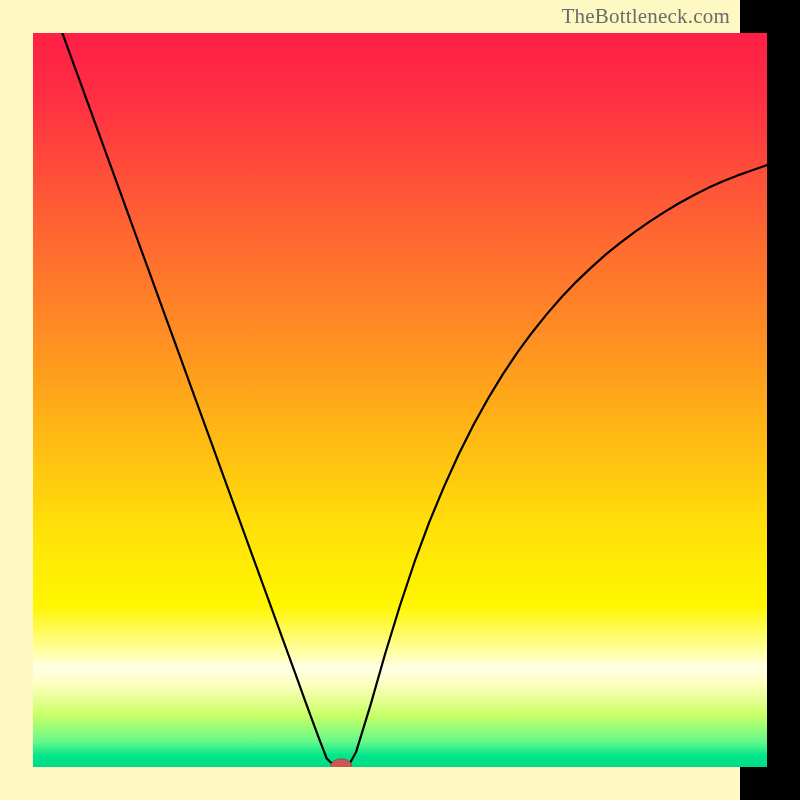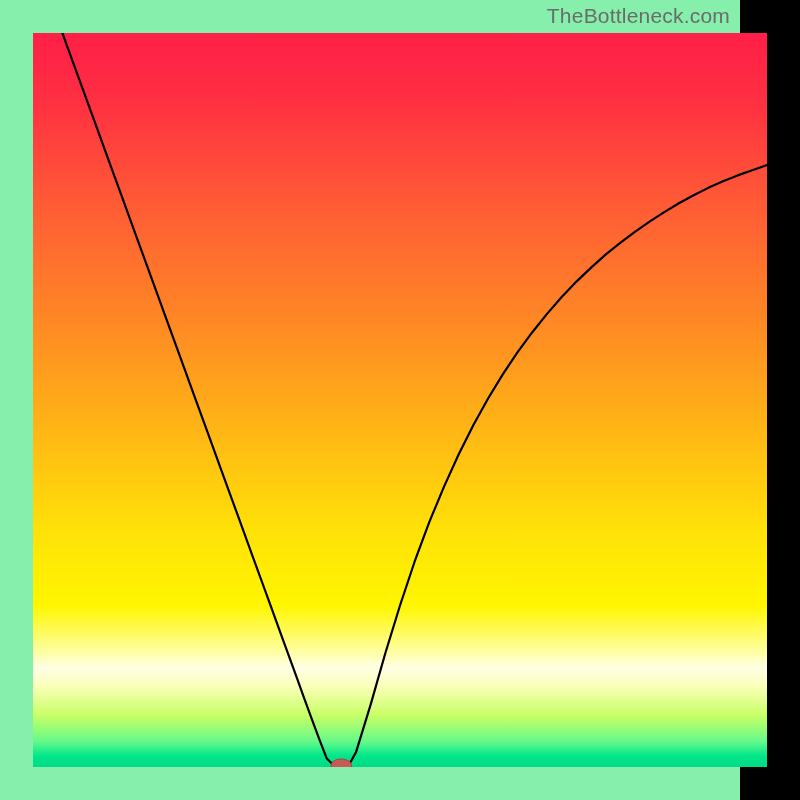--- a/index.html
+++ b/index.html
@@ -10,21 +10,22 @@
     background: #000;
     overflow: hidden;
     font-family: Arial, Helvetica, sans-serif;
   }
   .frame {
     position: absolute;
     left: 0;
     top: 0;
     width: 740px;
     height: 800px;
-    background: #86efac;
+    background: #fef9c3;
+    font-family: Liberation Serif, serif;
   }
   .plot {
     position: absolute;
     left: 33px;
     top: 33px;
     width: 734px;
     height: 734px;
   }
   .watermark {
     position: absolute;

